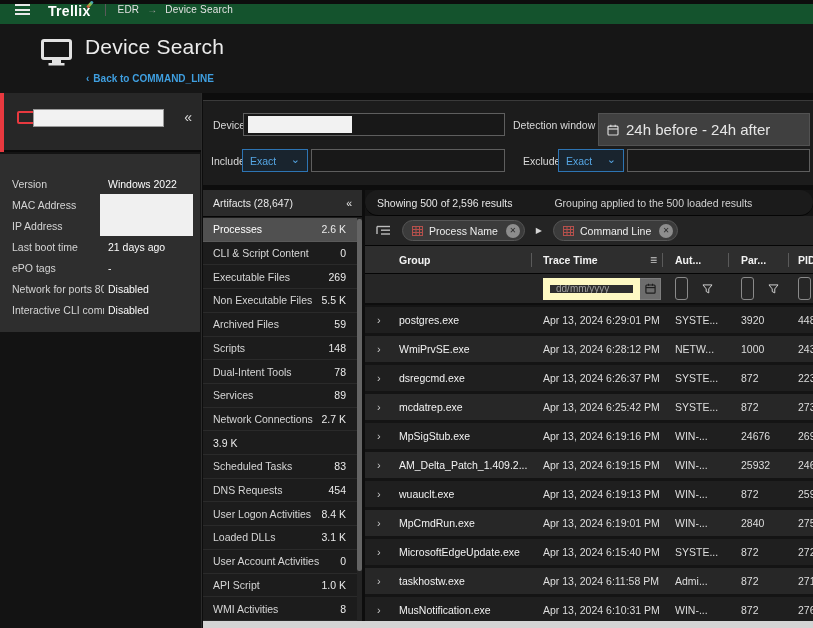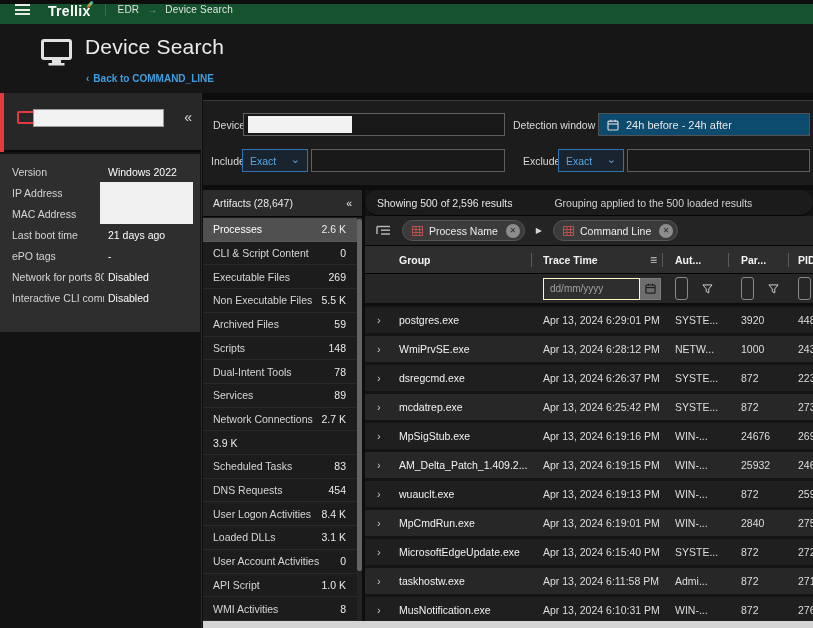--- a/index.html
+++ b/index.html
@@ -25,36 +25,36 @@
   .back-link { position:absolute; left:86px; top:49px; font-size:10px; font-weight:bold; color:#3f9fe0; cursor:pointer; }
   .back-link .chev { margin-right:4px; }
 
   
   .sidebar { position:absolute; top:93px; left:0; width:202px; bottom:0; background:#131313; border-right:1px solid #2c2c2c; }
   .device-head { position:relative; height:59px; background:#272727; border-bottom:2px solid #0a0a0a; }
   .red-stripe { position:absolute; left:0; top:0; width:4px; height:59px; background:#e8393f; }
   .device-icon { position:absolute; left:17px; top:18px; width:18px; height:13px; border:2px solid #e8393f; border-radius:2px; }
   .device-name-redact { position:absolute; left:33px; top:16px; width:131px; height:18px; background:#f2f2f2; border:1px solid #9a9a9a; }
   .collapse-btn { position:absolute; right:9px; top:16px; color:#d8d8d8; font-size:14px; cursor:pointer; }
-  .device-info { position:absolute; top:61px; left:0; right:1px; height:178px; background:#2e2e2e; padding-top:7px; }
+  .device-info { position:absolute; top:61px; left:0; right:1px; height:178px; background:#2e2e2e; padding-top:19px; }
   .info-row { position:relative; display:flex; align-items:center; height:21px; padding:0 12px; }
   .info-label { width:92px; flex:none; font-size:10.5px; color:#d4d4d4; white-space:nowrap; overflow:hidden; }
   .info-value { font-size:10.5px; color:#fcfcfc; padding-left:4px; white-space:nowrap; }
   .info-row.redacted::after { content:""; position:absolute; left:100px; top:0; width:93px; height:21px; background:#f0f0f0; }
 
   
   .main-form { position:absolute; left:203px; top:100px; width:610px; height:85px; background:#1c1c1c; border-top:1px solid #3a3a3a; }
   .main-form label { position:absolute; font-size:10.5px; color:#d9d9d9; }
   .tb { background:#181818; border:1px solid #5e5e5e; color:#eeeeee; font-family:"Liberation Sans",sans-serif; font-size:10.5px; padding:0 6px; outline:none; }
   .lbl-device { left:10px; top:18px; }
   .input-device-wrap { position:absolute; left:40px; top:12px; width:262px; height:23px; }
   .input-device-wrap input { width:100%; height:100%; }
   .device-redact { position:absolute; left:5px; top:3px; width:104px; height:17px; background:#f2f2f2; }
   .lbl-detwin { left:310px; top:18px; }
-  .btn-detwin { position:absolute; left:395px; top:12px; width:212px; height:23px; background:#0c4a6e; border:1px solid #525252; display:flex; align-items:center; color:#e6e6e6; font-size:11px; padding:0 8px; cursor:pointer; }
+  .btn-detwin { position:absolute; left:395px; top:12px; width:212px; height:33px; background:#404040; border:1px solid #525252; display:flex; align-items:center; color:#e6e6e6; font-size:15px; padding:0 8px; cursor:pointer; }
   .btn-detwin svg { margin-right:7px; }
   .lbl-include { left:8px; top:54px; }
   .lbl-exclude { left:320px; top:54px; }
   .dd { position:absolute; top:48px; width:66px; height:23px; background:#19242e; border:1px solid #2d74b3; color:#55a6e4; font-size:10.5px; display:flex; align-items:center; justify-content:space-between; padding:0 7px; cursor:pointer; }
   .dd-include { left:39px; } .dd-exclude { left:355px; }
   .dd .chev { font-size:11px; margin-top:-3px; }
   .input-include { position:absolute; left:108px; top:48px; width:194px; height:23px; }
   .input-exclude { position:absolute; left:424px; top:48px; width:183px; height:23px; }
 
   
@@ -79,21 +79,21 @@
   .chip-x { width:14px; height:14px; border-radius:50%; background:#8d8d8d; color:#2b2b2b; font-size:8px; display:flex; align-items:center; justify-content:center; margin-left:8px; cursor:pointer; }
   .chip-sep { color:#d6d6d6; font-size:8px; margin-left:11px; }
 
   .tgrid { display:grid; grid-template-columns:22px 144px 132px 66px 57px 1fr; padding-left:12px; align-items:center; }
   .table-head { height:28px; background:#2e2e2e; font-size:10.5px; font-weight:bold; color:#f2f2f2; position:relative; border-bottom:1px solid #050505; }
   .table-head .vsep { position:absolute; top:7px; width:1px; height:14px; background:#5a5a5a; }
   .th-time-wrap { display:flex; align-items:center; justify-content:space-between; padding-right:18px; }
   .col-menu { font-weight:normal; color:#cccccc; font-size:12px; cursor:pointer; }
   .filter-row { height:31px; background:#262626; border-bottom:2px solid #0d0d0d; }
   .date-wrap { display:flex; align-items:center; }
-  .date-input { width:97px; height:22px; background:#2e2e2e; border:1px solid #fef9c3; color:#eaeaea; font-size:10px; padding:0 6px; font-family:"Liberation Sans",sans-serif; outline:none; }
+  .date-input { width:97px; height:22px; background:#2e2e2e; border:7px solid #fef9c3; color:#eaeaea; font-size:10px; padding:0 6px; font-family:"Liberation Sans",sans-serif; outline:none; }
   .date-input::placeholder { color:#a0a0a0; }
   .cal-btn { width:21px; height:22px; background:#6d6d6d; border:1px solid #7d7d7d; border-left:none; display:flex; align-items:center; justify-content:center; color:#1e1e1e; cursor:pointer; }
   .mini-filter { display:flex; align-items:center; }
   .mini-input { width:13px; height:23px; background:transparent; border:1px solid #8a8a8a; border-radius:3px; margin-right:14px; }
   .funnel { display:flex; cursor:pointer; }
 
   .rows-body { margin-top:2px; }
   .rows-body .row { height:26px; margin-bottom:3px; font-size:10.5px; background:#1f1f1f; cursor:pointer; }
   .rows-body .row:nth-child(even) { background:#272727; }
   .row .expander { color:#c9c9c9; font-size:11px; }
@@ -145,26 +145,26 @@
       <span class="collapse-btn">«</span>
     </div>
     <div class="device-info">
 
         <div class="info-row">
           <span class="info-label">Version</span>
           <span class="info-value">Windows 2022</span>
         </div>
 
         <div class="info-row redacted">
+          <span class="info-label">MAC Address</span>
+          <span class="info-value"></span>
+        </div>
+
+        <div class="info-row redacted">
           <span class="info-label">IP Address</span>
-          <span class="info-value"></span>
-        </div>
-
-        <div class="info-row redacted">
-          <span class="info-label">MAC Address</span>
           <span class="info-value"></span>
         </div>
 
         <div class="info-row">
           <span class="info-label">Last boot time</span>
           <span class="info-value">21 days ago</span>
         </div>
 
         <div class="info-row">
           <span class="info-label">ePO tags</span>

